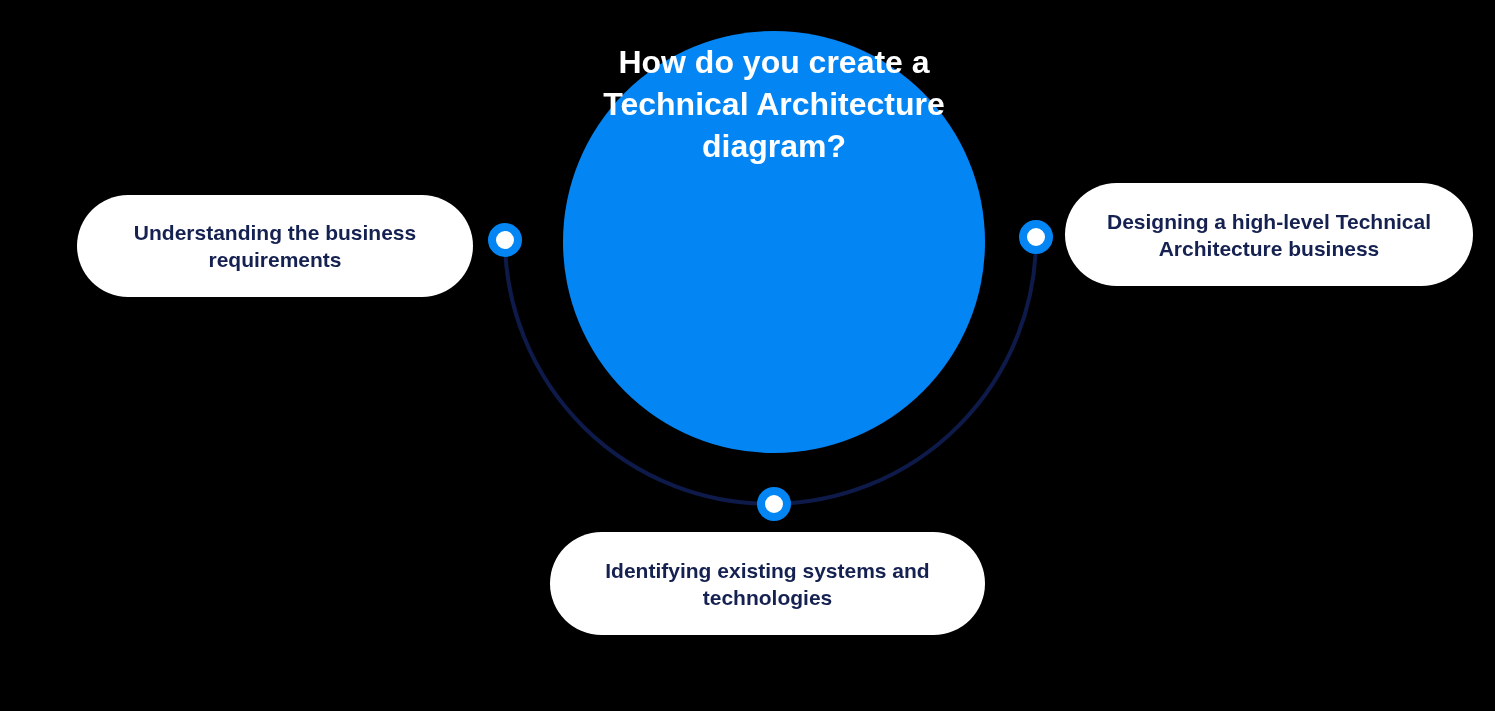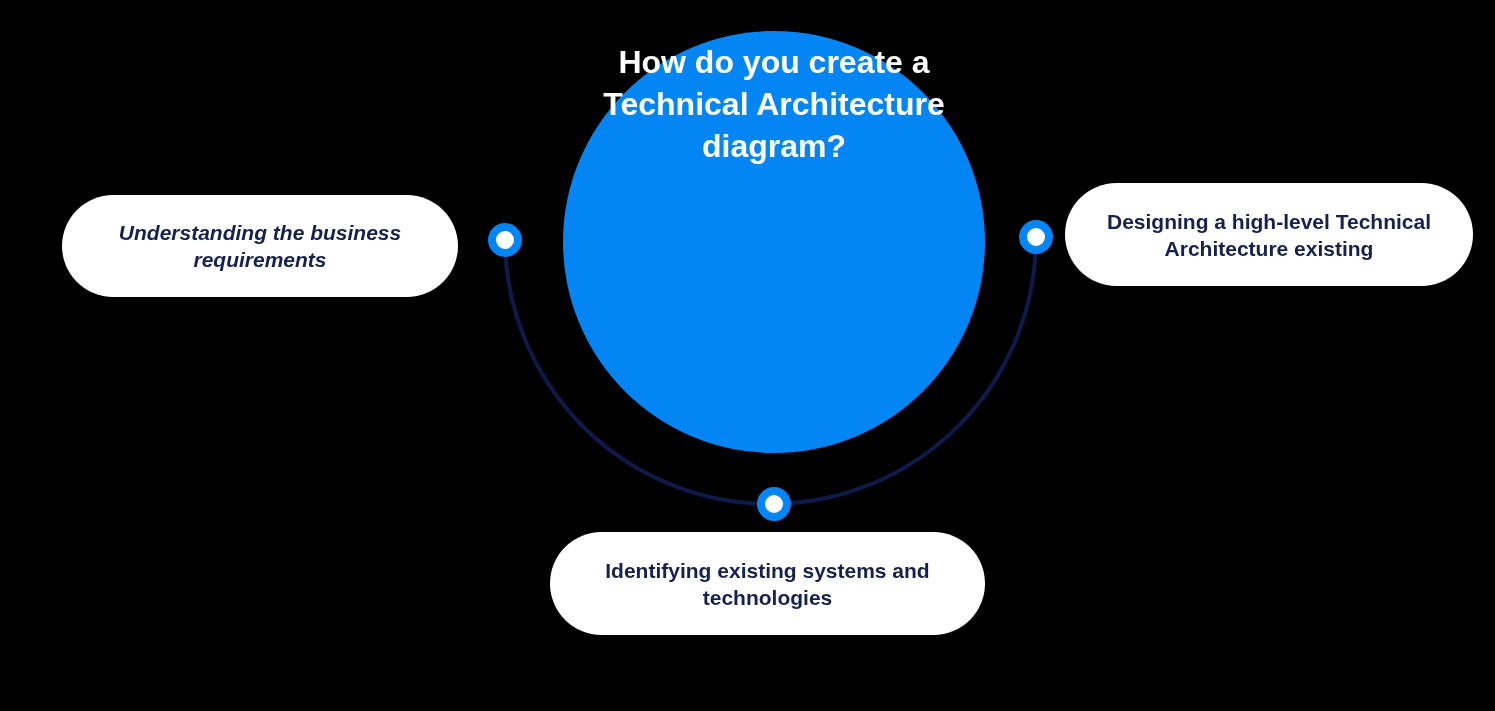--- a/index.html
+++ b/index.html
@@ -57,21 +57,21 @@
     align-items: center;
     justify-content: center;
   }
   .pill-text {
     text-align: center;
     color: var(--node-text-navy, #152150);
     font-weight: 700;
     font-size: 21px;
     line-height: 27px;
   }
-  .pill-left   { left: 62px;   top: 195px; width: 396px; height: 102px; font-style: italic; }
+  .pill-left   { left: 77px;   top: 195px; width: 396px; height: 102px; }
   .pill-left .pill-text   { max-width: 312px; }
   .pill-right  { left: 1065px; top: 183px; width: 408px; height: 103px; }
   .pill-right .pill-text  { max-width: 374px; }
   .pill-bottom { left: 550px;  top: 532px; width: 435px; height: 103px; }
   .pill-bottom .pill-text { max-width: 368px; }
   .dot {
     position: absolute;
     width: 34px;
     height: 34px;
     box-sizing: border-box;
@@ -94,21 +94,21 @@
 
   <div class="center-circle">
     <div class="center-text">How do you create a Technical Architecture diagram?</div>
   </div>
 
   <div class="pill pill-left">
     <div class="pill-text">Understanding the business requirements</div>
   </div>
 
   <div class="pill pill-right">
-    <div class="pill-text">Designing a high-level Technical Architecture existing</div>
+    <div class="pill-text">Designing a high-level Technical Architecture business</div>
   </div>
 
   <div class="pill pill-bottom">
     <div class="pill-text">Identifying existing systems and technologies</div>
   </div>
 
   <div class="dot dot-left"></div>
   <div class="dot dot-right"></div>
   <div class="dot dot-bottom"></div>
 

